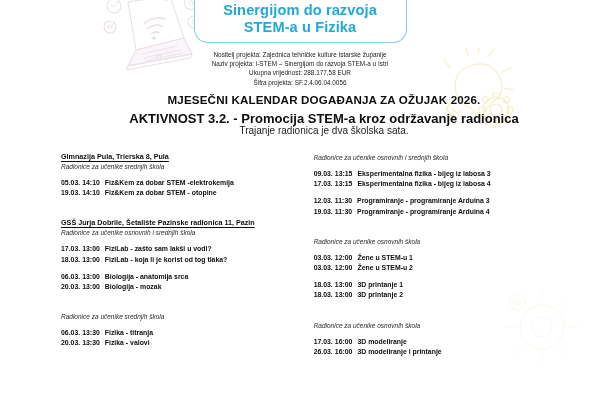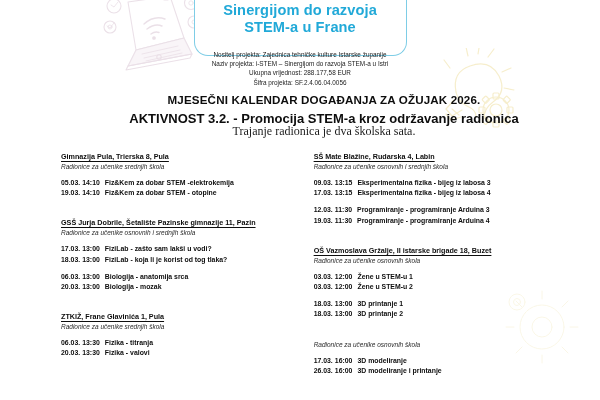--- a/index.html
+++ b/index.html
@@ -22,21 +22,21 @@
   .deco-bulb   { left: 438px; top: 48px; opacity: .55; }
   .deco-gear2  { left: 497px; top: 282px; opacity: .30; }
 
   
   .banner-wrap {
     position: absolute; left: 0; right: 0; top: 0;
     display: flex; justify-content: center;
   }
   .banner {
     width: 213px;
-    padding: 2px 6px 20px 6px;
+    padding: 2px 6px 7px 6px;
     border: 1.6px solid #7ecde6;
     border-top: none;
     border-radius: 0 0 14px 14px;
     background: #ffffff;
     text-align: center;
   }
   .banner-line {
     color: #21a9d8;
     font-size: 14.6px;
     font-weight: 700;
@@ -74,26 +74,25 @@
   .headline-sub {
     margin-top: 7px;
     font-size: 13px;
     font-weight: 700;
     color: #0d0d0d;
     line-height: 10px;
     white-space: nowrap;
   }
   .headline-note {
     margin-top: 2px;
-    font-size: 12px;
+    font-size: 10px;
     font-weight: 400;
     color: #1c1c1c;
     line-height: 10px;
     white-space: nowrap;
-    font-family: Liberation Serif, serif;
   }
 
   
   .columns {
     position: absolute;
     left: 0; top: 152px; right: 16px;
     display: flex;
   }
   .col { width: 300px; }
   .col-left  { padding-left: 61px; }
@@ -202,21 +201,21 @@
       <path d="M45 17 v-8 M45 73 v8 M17 45 h-8 M73 45 h8
                M25 25 l-6 -6 M65 65 l6 6 M65 25 l6 -6 M25 65 l-6 6"></path>
       <circle cx="20" cy="20" r="8"></circle>
       <circle cx="20" cy="20" r="3.5"></circle>
     </g>
   </svg>
 
   <div class="banner-wrap">
     <div class="banner">
       <div class="banner-line">Sinergijom do razvoja</div>
-      <div class="banner-line">STEM-a u Frane</div>
+      <div class="banner-line">STEM-a u Fizika</div>
     </div>
   </div>
 
   <div class="meta">
     <div class="meta-line">Nositelj projekta: Zajednica tehničke kulture Istarske županije</div>
     <div class="meta-line">Naziv projekta: i-STEM – Sinergijom do razvoja STEM-a u Istri</div>
     <div class="meta-line">Ukupna vrijednost: 288.177,58 EUR</div>
     <div class="meta-line">Šifra projekta: SF.2.4.06.04.0056</div>
   </div>
 
@@ -230,55 +229,52 @@
     <div class="col col-left" id="col-left">
         <div class="venue">
           <div class="venue-name">Gimnazija Pula, Trierska 8, Pula</div>
           <div class="venue-audience">Radionice za učenike srednjih škola</div>
           <div class="event-group">
             <div class="event-row"><span class="event-date">05.03.</span><span class="event-time">14:10</span><span class="event-title">Fiz&amp;Kem za dobar STEM -elektrokemija</span></div>
             <div class="event-row"><span class="event-date">19.03.</span><span class="event-time">14:10</span><span class="event-title">Fiz&amp;Kem za dobar STEM - otopine</span></div>
           </div>
         </div>
         <div class="venue">
-          <div class="venue-name">GSŠ Jurja Dobrile, Šetalište Pazinske gimnazije 11, Pazin</div>
+          <div class="venue-name">GSŠ Jurja Dobrile, Šetalište Pazinske radionica 11, Pazin</div>
           <div class="venue-audience">Radionice za učenike osnovnih i srednjih škola</div>
           <div class="event-group">
             <div class="event-row"><span class="event-date">17.03.</span><span class="event-time">13:00</span><span class="event-title">FiziLab - zašto sam lakši u vodi?</span></div>
             <div class="event-row"><span class="event-date">18.03.</span><span class="event-time">13:00</span><span class="event-title">FiziLab - koja li je korist od tog tlaka?</span></div>
           </div>
           <div class="event-group">
             <div class="event-row"><span class="event-date">06.03.</span><span class="event-time">13:00</span><span class="event-title">Biologija - anatomija srca</span></div>
             <div class="event-row"><span class="event-date">20.03.</span><span class="event-time">13:00</span><span class="event-title">Biologija - mozak</span></div>
           </div>
         </div>
         <div class="venue">
-          <div class="venue-name">ZTKIŽ, Frane Glavinića 1, Pula</div>
           <div class="venue-audience">Radionice za učenike srednjih škola</div>
           <div class="event-group">
             <div class="event-row"><span class="event-date">06.03.</span><span class="event-time">13:30</span><span class="event-title">Fizika - titranja</span></div>
             <div class="event-row"><span class="event-date">20.03.</span><span class="event-time">13:30</span><span class="event-title">Fizika - valovi</span></div>
           </div>
         </div>
       </div>
     <div class="col col-right" id="col-right">
         <div class="venue">
-          <div class="venue-name">SŠ Mate Blažine, Rudarska 4, Labin</div>
           <div class="venue-audience">Radionice za učenike osnovnih i srednjih škola</div>
           <div class="event-group">
             <div class="event-row"><span class="event-date">09.03.</span><span class="event-time">13:15</span><span class="event-title">Eksperimentalna fizika - bijeg iz labosa 3</span></div>
             <div class="event-row"><span class="event-date">17.03.</span><span class="event-time">13:15</span><span class="event-title">Eksperimentalna fizika - bijeg iz labosa 4</span></div>
           </div>
           <div class="event-group">
             <div class="event-row"><span class="event-date">12.03.</span><span class="event-time">11:30</span><span class="event-title">Programiranje - programiranje Arduina 3</span></div>
             <div class="event-row"><span class="event-date">19.03.</span><span class="event-time">11:30</span><span class="event-title">Programiranje - programiranje Arduina 4</span></div>
           </div>
         </div>
         <div class="venue">
-          <div class="venue-name">OŠ Vazmoslava Gržalje, II istarske brigade 18, Buzet</div>
           <div class="venue-audience">Radionice za učenike osnovnih škola</div>
           <div class="event-group">
             <div class="event-row"><span class="event-date">03.03.</span><span class="event-time">12:00</span><span class="event-title">Žene u STEM-u 1</span></div>
             <div class="event-row"><span class="event-date">03.03.</span><span class="event-time">12:00</span><span class="event-title">Žene u STEM-u 2</span></div>
           </div>
           <div class="event-group">
             <div class="event-row"><span class="event-date">18.03.</span><span class="event-time">13:00</span><span class="event-title">3D printanje 1</span></div>
             <div class="event-row"><span class="event-date">18.03.</span><span class="event-time">13:00</span><span class="event-title">3D printanje 2</span></div>
           </div>
         </div>

